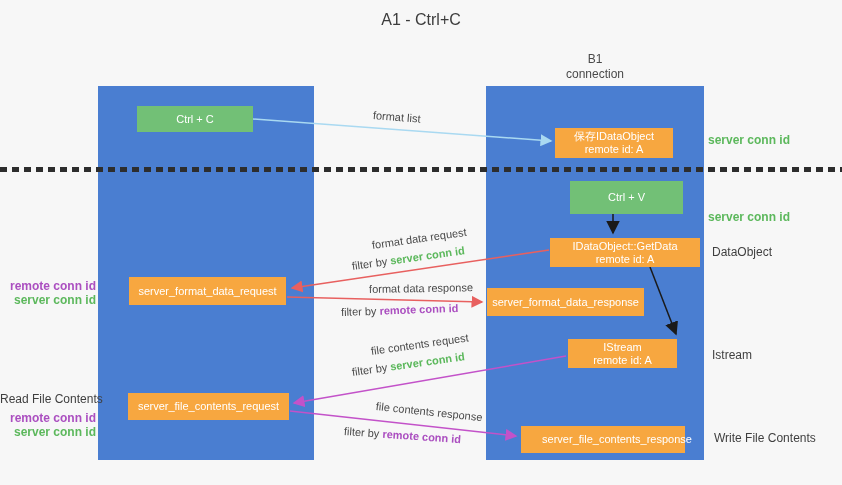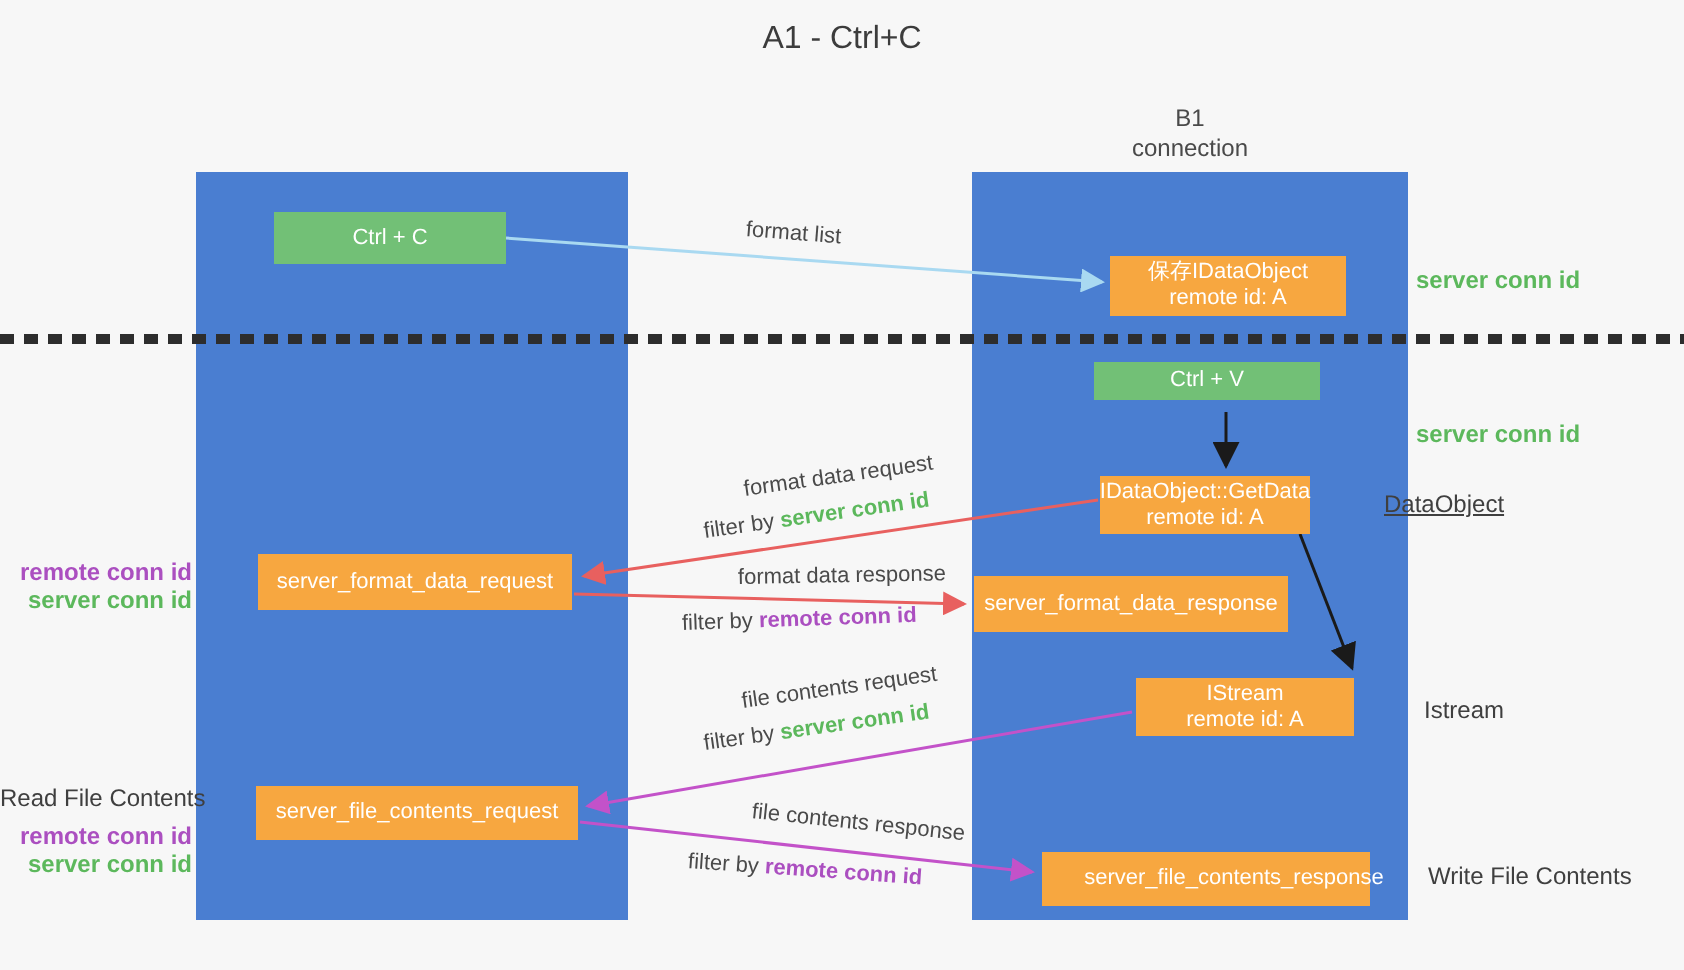--- a/index.html
+++ b/index.html
@@ -93,25 +93,25 @@
 
   <div class="node green" style="left:137px; top:106px; width:116px; height:26px;align-items:center;">
     <div>Ctrl + C</div>
   </div>
 
   <div class="node orange" style="left:555px; top:128px; width:118px; height:30px;">
     <div>保存IDataObject</div>
     <div>remote id: A</div>
   </div>
 
-  <div class="node green" style="left:547px; top:181px; width:113px; height:19px;">
+  <div class="node green" style="left:570px; top:181px; width:113px; height:33px;">
     <div>Ctrl + V</div>
   </div>
 
-  <div class="node orange" style="left:550px; top:238px; width:105px; height:29px;">
+  <div class="node orange" style="left:550px; top:238px; width:150px; height:29px;">
     <div>IDataObject::GetData</div>
     <div>remote id: A</div>
   </div>
 
   <div class="node orange" style="left:129px; top:277px; width:157px; height:28px;">
     <div>server_format_data_request</div>
   </div>
 
   <div class="node orange" style="left:487px; top:288px; width:157px; height:28px;">
     <div>server_format_data_response</div>
@@ -125,21 +125,21 @@
   <div class="node orange" style="left:128px; top:393px; width:161px; height:27px;">
     <div>server_file_contents_request</div>
   </div>
 
   <div class="node orange" style="left:521px; top:426px; width:164px; height:27px;padding-left:28px;">
     <div>server_file_contents_response</div>
   </div>
 
   <div class="side-label green-text" style="left:708px; top:133px;">server conn id</div>
   <div class="side-label green-text" style="left:708px; top:210px;">server conn id</div>
-  <div class="side-label dark-text" style="left:692px; top:245px;text-decoration:underline;">DataObject</div>
+  <div class="side-label dark-text" style="left:712px; top:245px;">DataObject</div>
   <div class="side-label dark-text" style="left:712px; top:348px;">Istream</div>
   <div class="side-label dark-text" style="left:714px; top:431px;">Write File Contents</div>
 
   <div class="side-label purple-text right-align" style="left:0px; top:279px; width:96px;">remote conn id</div>
   <div class="side-label green-text right-align" style="left:0px; top:293px; width:96px;">server conn id</div>
   <div class="side-label dark-text right-align" style="left:0px; top:392px; width:96px;">Read File Contents</div>
   <div class="side-label purple-text right-align" style="left:0px; top:411px; width:96px;">remote conn id</div>
   <div class="side-label green-text right-align" style="left:0px; top:425px; width:96px;">server conn id</div>
 
   <div class="arrow-label" style="left:373px; top:109px; transform:rotate(4.5deg);">format list</div>

